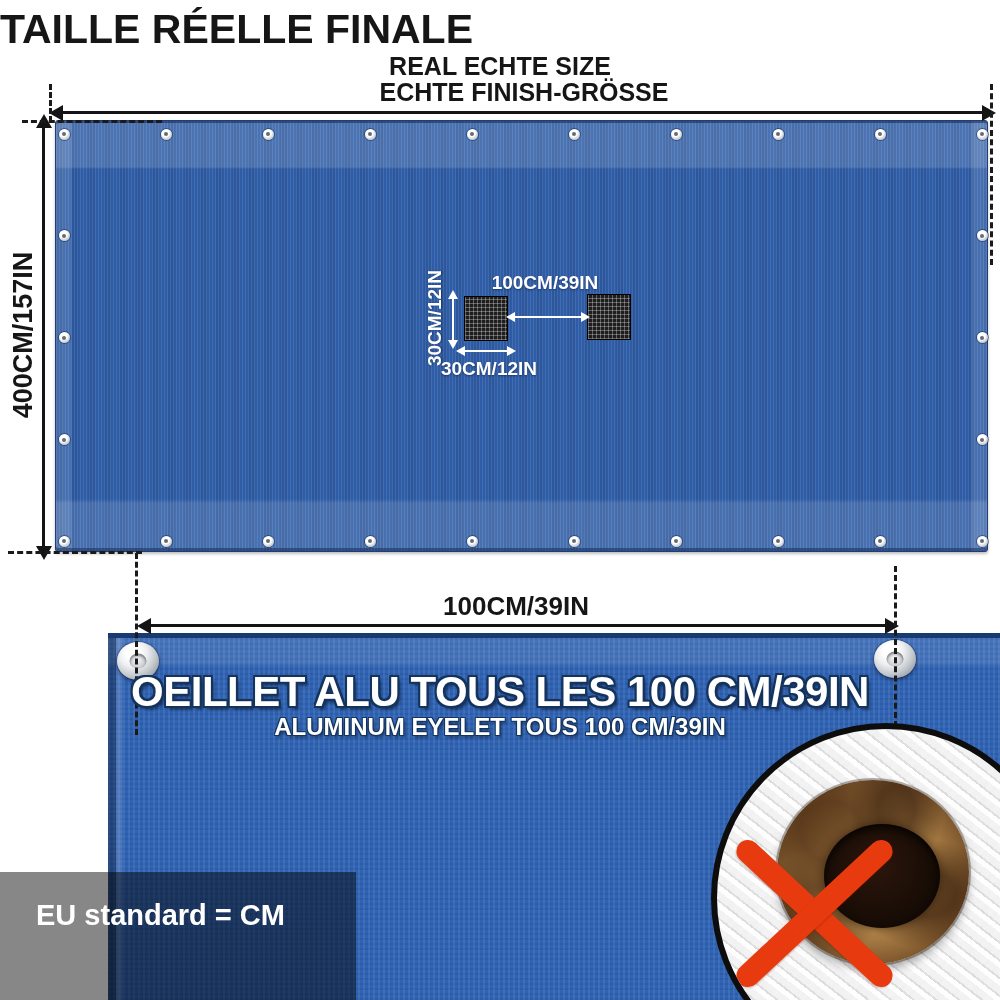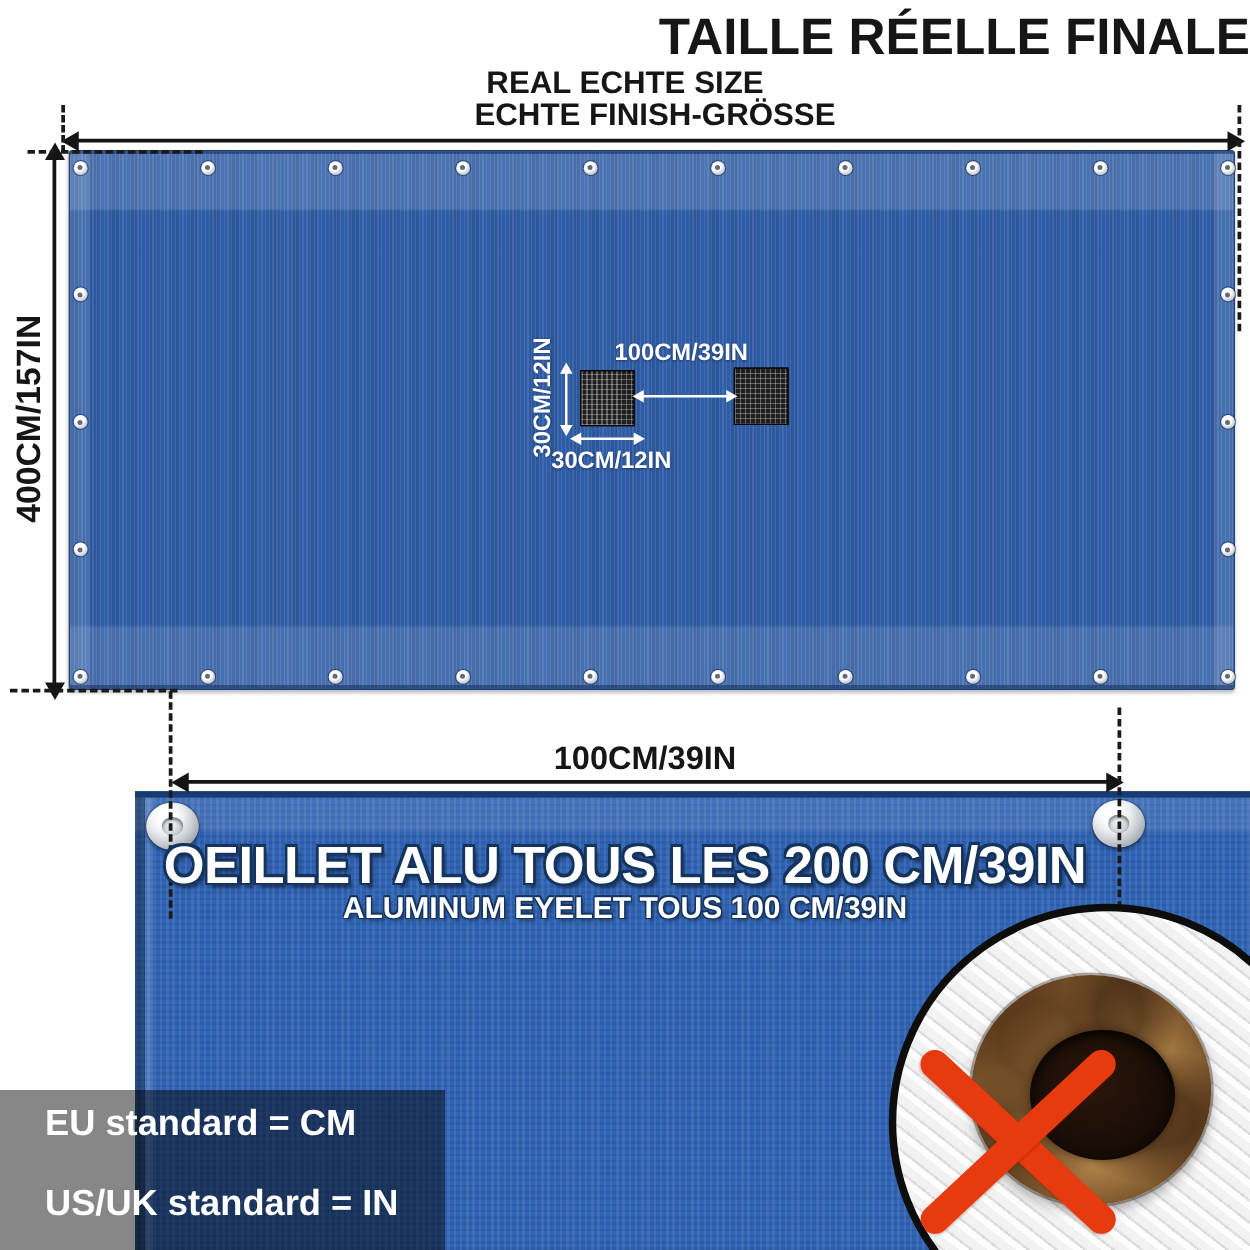--- a/index.html
+++ b/index.html
@@ -1,21 +1,21 @@
 <!DOCTYPE html>
 <html><head>
 <meta charset="utf-8">
 <style>
   * { margin:0; padding:0; box-sizing:border-box; }
   html,body { width:1000px; height:1000px; }
   body { font-family:"Liberation Sans","DejaVu Sans",sans-serif; background:#ffffff; }
   #stage { position:relative; width:1000px; height:1000px; overflow:hidden; background:#fff; }
 
   
-  .title-fr { position:absolute; top:6px; left:0; width:1000px; text-align:right;
+  .title-fr { position:absolute; top:6px; left:0; width:1000px; text-align:left;
     font-size:41px; font-weight:800; color:#161616; letter-spacing:0; z-index:40;}
   .title-en { position:absolute; top:52px; left:0; width:1000px; text-align:center;
     font-size:25px; font-weight:800; color:#161616; z-index:40;}
   .title-de { position:absolute; top:78px; left:0; width:1000px; text-align:center;
     font-size:25px; font-weight:800; color:#161616; z-index:40;padding-left:48px;}
   .brand { position:absolute; top:14px; right:16px; display:flex; align-items:center; gap:7px; z-index:41;}
   .brand-name { font-size:21px; color:#33a24b; font-weight:400; letter-spacing:.5px;}
 
   
   .tarp-front { position:absolute; left:55px; top:120px; width:933px; height:432px; z-index:5;
@@ -116,21 +116,21 @@
     box-shadow: inset 0 4px 9px rgba(0,0,0,.8), 0 0 8px rgba(35,18,6,.6);}
   .x-bar { position:absolute; left:-5px; top:173px; width:205px; height:23px; border-radius:12px;
     background:#e73a0e; box-shadow:0 1px 2px rgba(120,20,0,.3);}
   .x-bar.b1 { transform:rotate(43deg); }
   .x-bar.b2 { transform:rotate(-43deg); }
 
   
   .standards { position:absolute; left:0; top:872px; width:356px; height:128px;
     background:rgba(0,0,0,.47); z-index:30; }
   .standards .line { position:absolute; left:36px; color:#fff; font-weight:800; font-size:29px; white-space:nowrap;}
-  .standards .l1 { top:11px; }
+  .standards .l1 { top:27px; }
   .standards .l2 { top:75px; }
 
   .rot { transform:rotate(-90deg); }
 </style>
 </head>
 <body>
 
 <div id="stage">
 
   <div class="title-fr">TAILLE RÉELLE FINALE</div>
@@ -187,28 +187,27 @@
 
   <div class="vdash" style="left:135px;top:553px;height:182px;"></div>
   <div class="vdash" style="left:894px;top:566px;height:161px;"></div>
   <div class="harrow" style="left:150px;top:624px;width:736px;"></div>
   <div class="dim-label-dark" style="left:366px;top:591px;width:300px;font-size:26px;">100CM/39IN</div>
 
   <div class="tarp-zoom"></div>
   <div class="eyelet-lg" style="left:117px;top:642px;"></div>
   <div class="eyelet-lg" style="left:874px;top:640px;"></div>
 
-  <div class="banner-h">OEILLET ALU TOUS LES 200 CM/39IN</div>
+  <div class="banner-h">OEILLET ALU TOUS LES 100 CM/39IN</div>
   <div class="banner-s" style="top:713px;">ALUMINUM EYELET TOUS 100 CM/39IN</div>
 
   <div class="callout">
     <div class="rust-ring"></div>
     <div class="rust-hole"></div>
     <div class="x-bar b1"></div>
     <div class="x-bar b2"></div>
   </div>
 
   <div class="standards">
     <div class="line l1">EU standard = CM</div>
-    <div class="line l2">US/UK standard = IN</div>
   </div>
 
 </div>
 
 </body></html>

